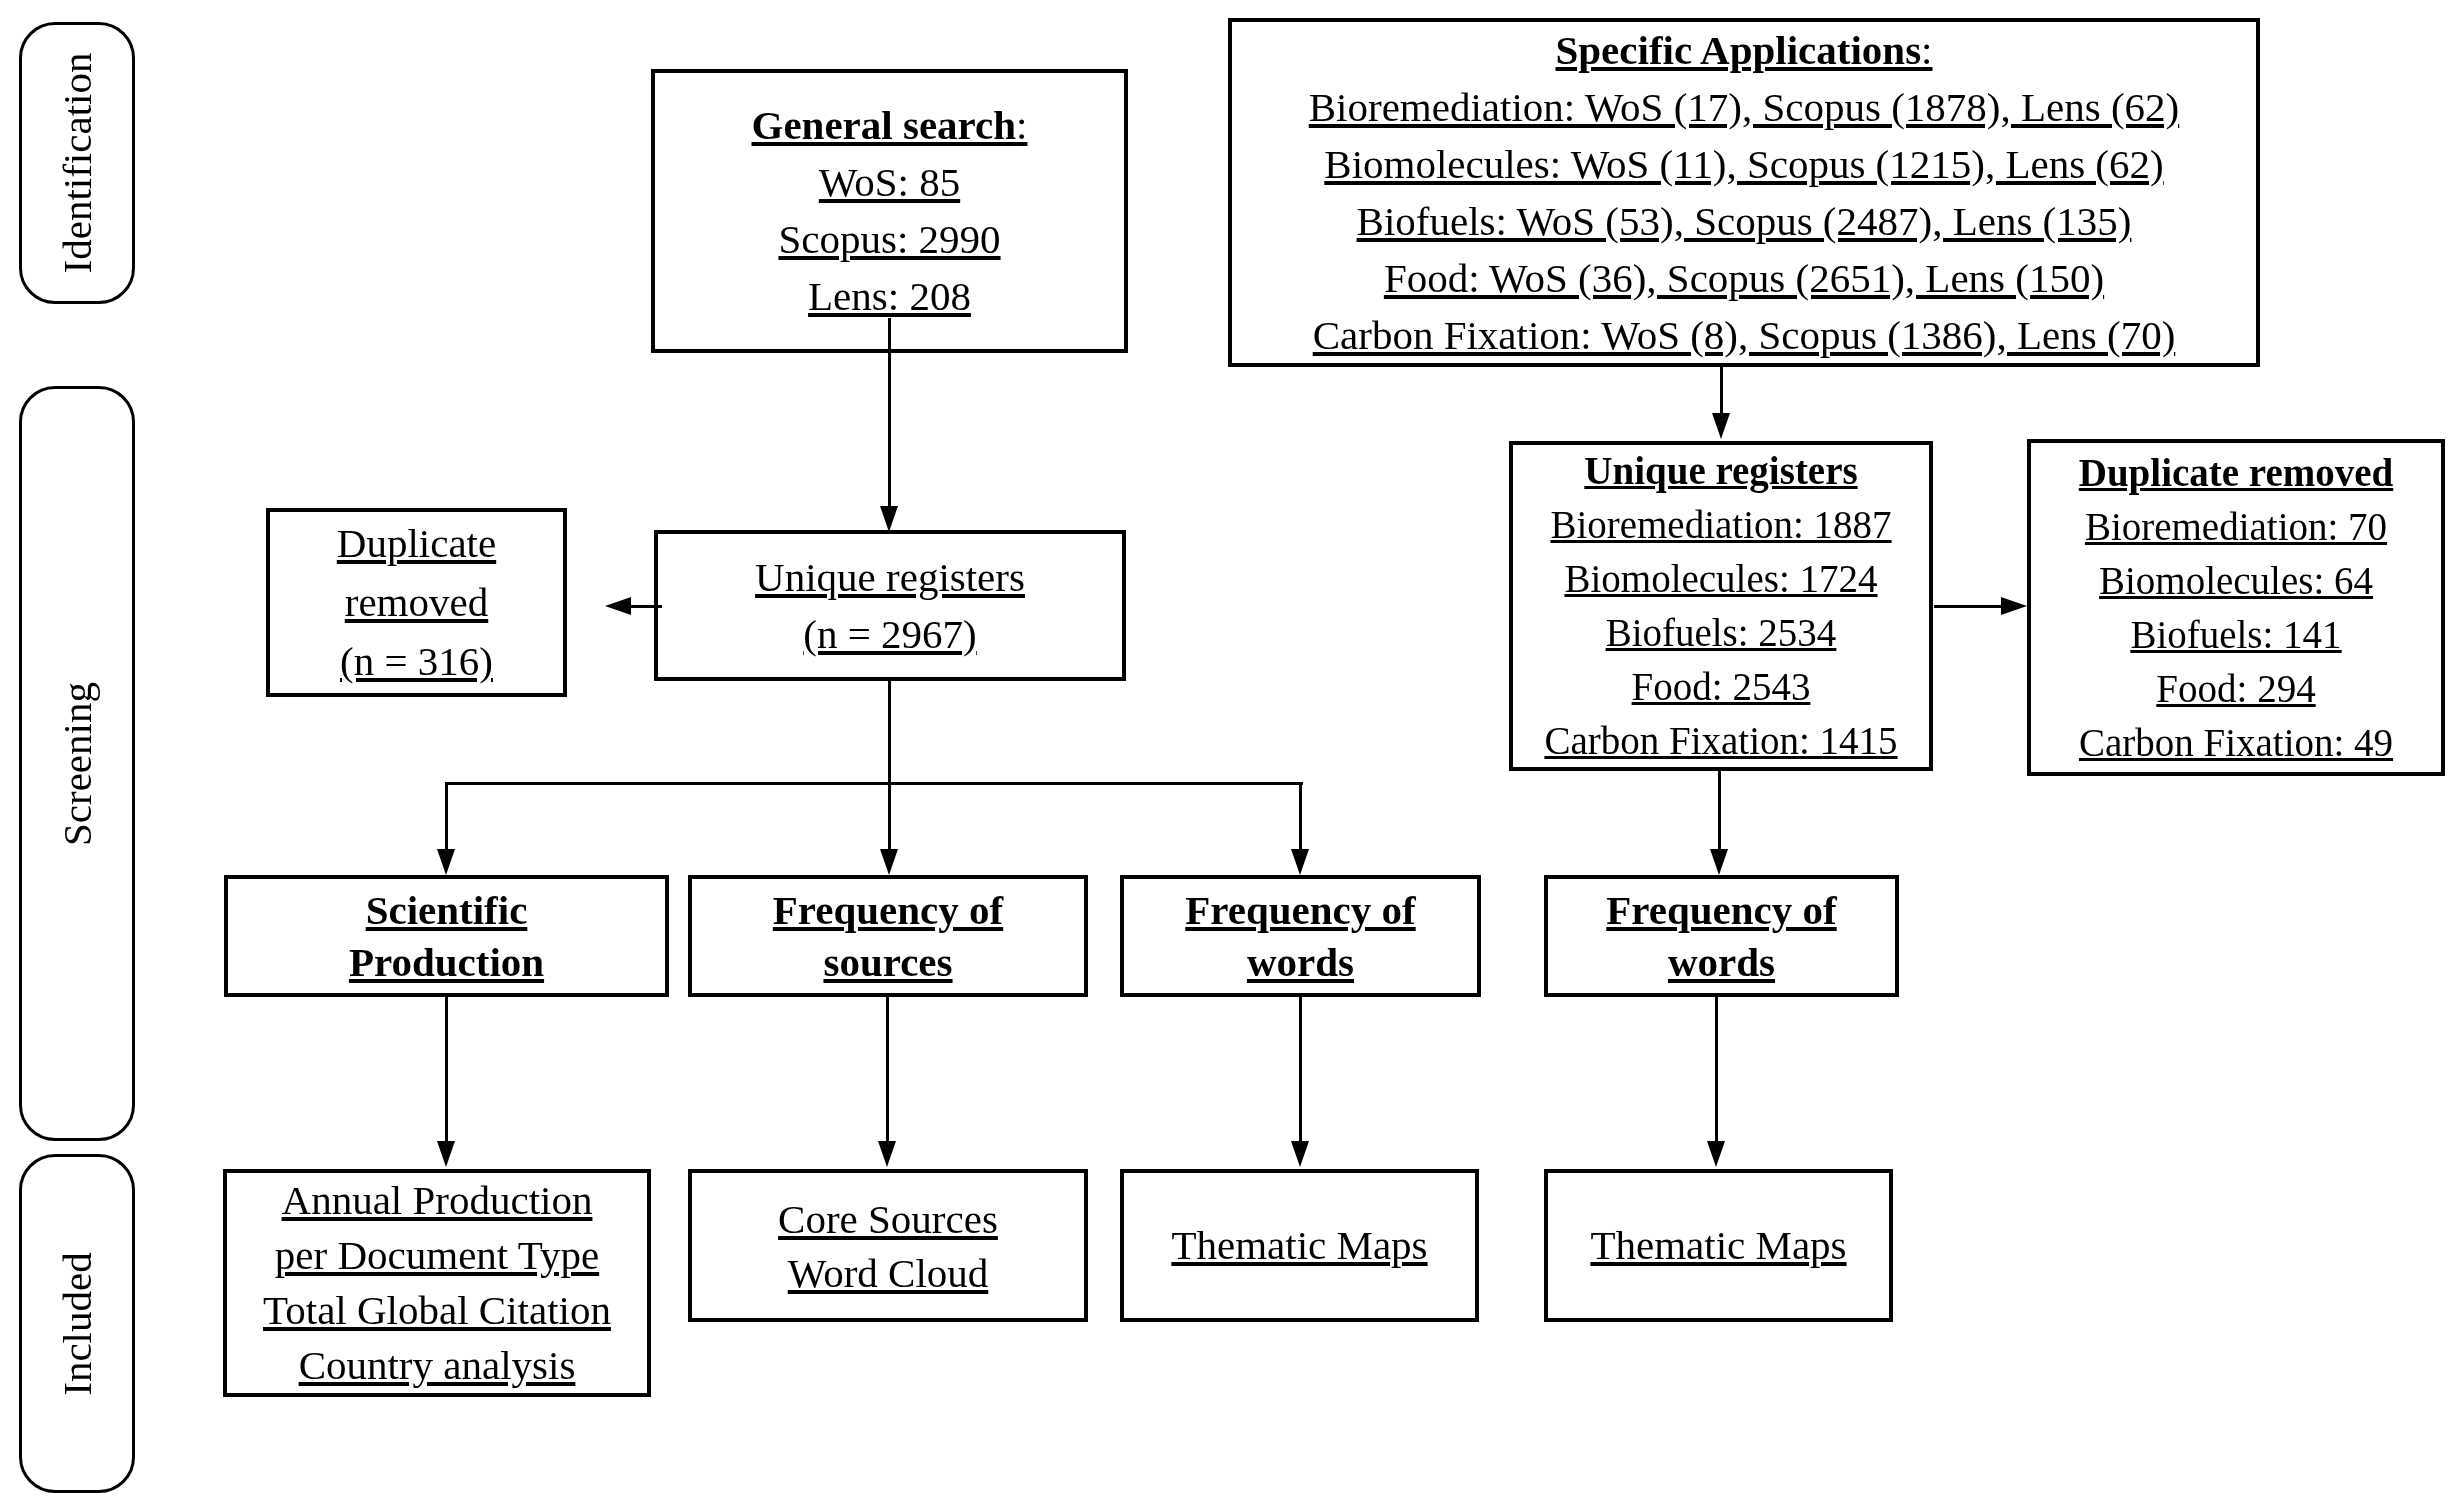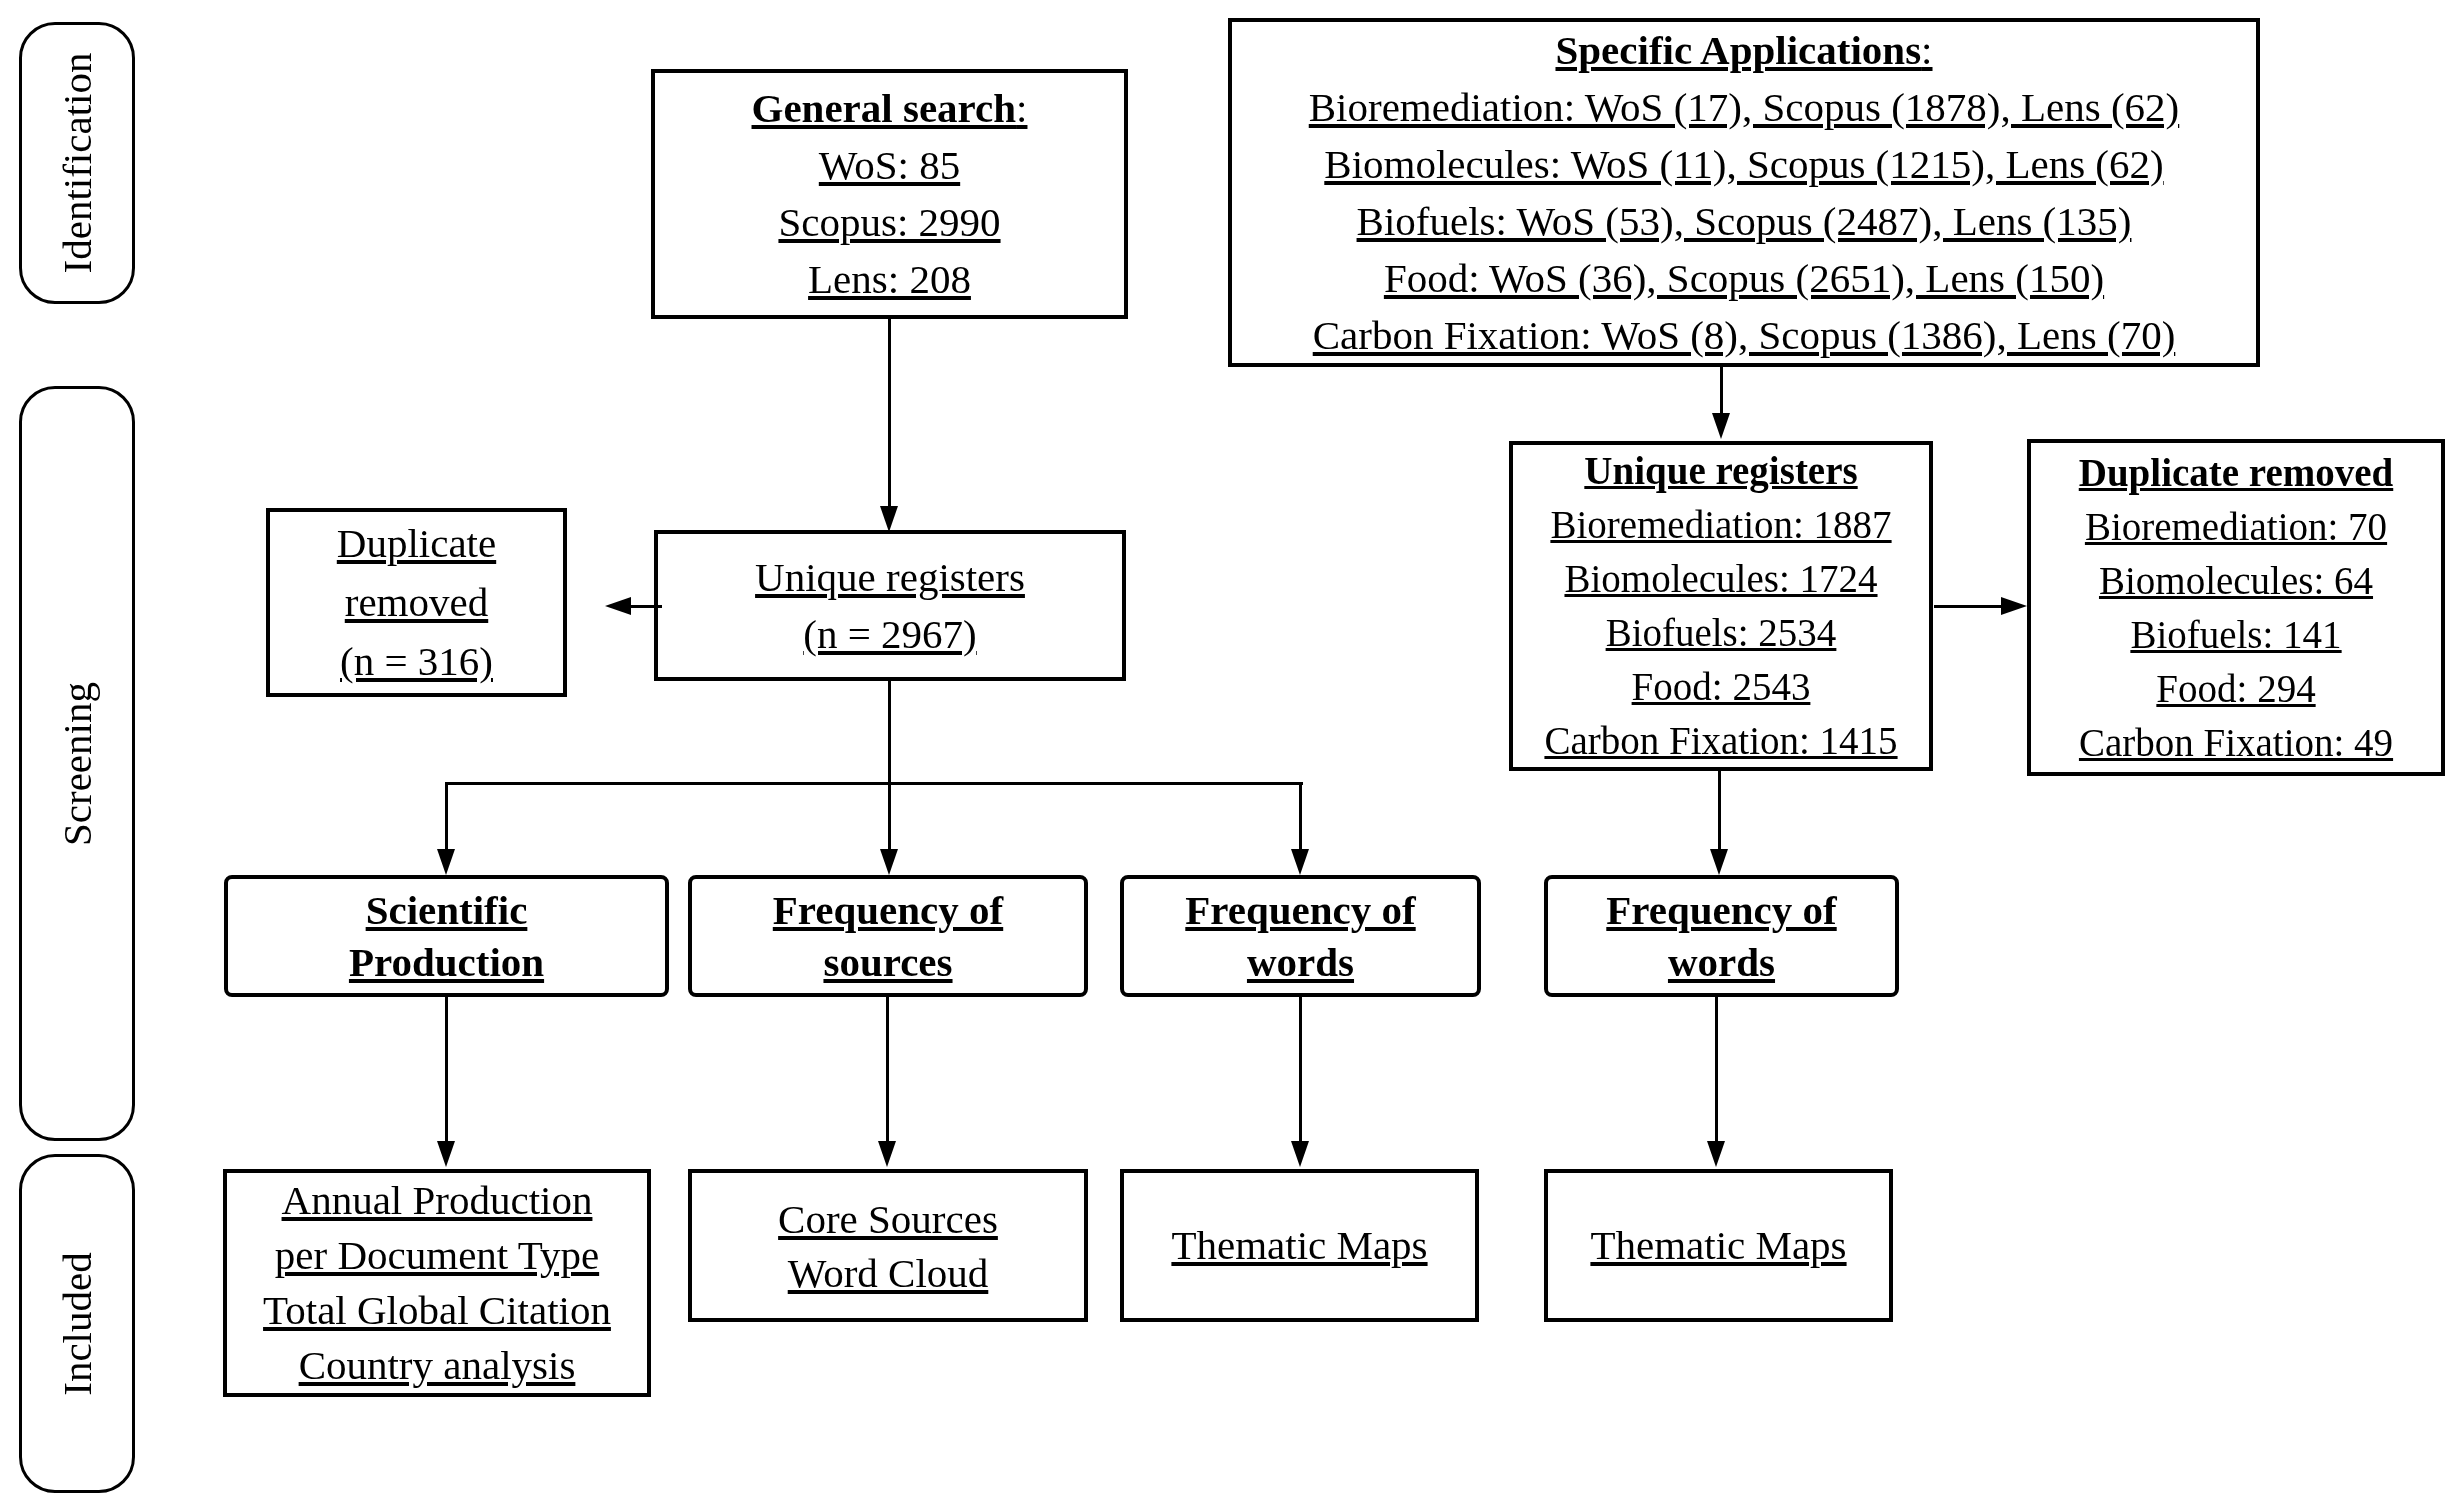--- a/index.html
+++ b/index.html
@@ -7,21 +7,21 @@
     position:relative;width:2450px;height:1511px;background:#ffffff;
     font-family:"Liberation Serif","DejaVu Serif",serif;color:#000000;overflow:hidden;
   }
   .box{
     position:absolute;box-sizing:border-box;border:4.1px solid #000;background:#fff;
     display:flex;flex-direction:column;justify-content:center;align-items:center;
     text-align:center;font-size:41px;line-height:55px;text-decoration:underline;
   }
   .ln{display:block;white-space:nowrap;}
   .bold{font-weight:700;}
-  .lh64{line-height:52px;border-radius:8px;} .lh66{line-height:54px;} .lh70{line-height:57px;} .lh72{line-height:59px;}
+  .lh64{line-height:52px;} .lh66{line-height:54px;} .lh70{line-height:57px;} .lh72{line-height:59px;}
   .fs48{font-size:39px;}
   .rlabel{
     position:absolute;box-sizing:border-box;border:3.3px solid #000;border-radius:36px;background:#fff;
     display:flex;align-items:center;justify-content:center;
   }
   .rtxt{transform:rotate(-90deg);white-space:nowrap;font-size:41px;}
   .vline{position:absolute;width:3.3px;background:#000;}
   .hline{position:absolute;height:3.3px;background:#000;}
   .arrow-down{position:absolute;width:0;height:0;border-left:9.8px solid transparent;border-right:9.8px solid transparent;border-top:26px solid #000;}
   .arrow-left{position:absolute;width:0;height:0;border-top:9.8px solid transparent;border-bottom:9.8px solid transparent;border-right:26px solid #000;}
@@ -35,21 +35,21 @@
   <div class="rlabel" style="left:19px;top:22px;width:116px;height:282px">
     <span class="rtxt">Identification</span>
   </div>
   <div class="rlabel" style="left:19px;top:386px;width:116px;height:755px">
     <span class="rtxt">Screening</span>
   </div>
   <div class="rlabel" style="left:19px;top:1154px;width:116px;height:339px">
     <span class="rtxt">Included</span>
   </div>
 
-  <div class="box lh70" style="left:651px;top:69px;width:477px;height:250px">
+  <div class="box lh70" style="left:651px;top:69px;width:477px;height:284px">
     <div class="ln"><span class="bold">General search</span><span>:</span></div>
     <div class="ln">WoS: 85</div>
     <div class="ln">Scopus: 2990</div>
     <div class="ln">Lens: 208</div>
   </div>
 
   <div class="box lh70" style="left:1228px;top:18px;width:1032px;height:349px">
     <div class="ln"><span class="bold">Specific Applications</span><span>:</span></div>
     <div class="ln">Bioremediation: WoS (17), Scopus (1878), Lens (62)</div>
     <div class="ln">Biomolecules: WoS (11), Scopus (1215), Lens (62)</div>

